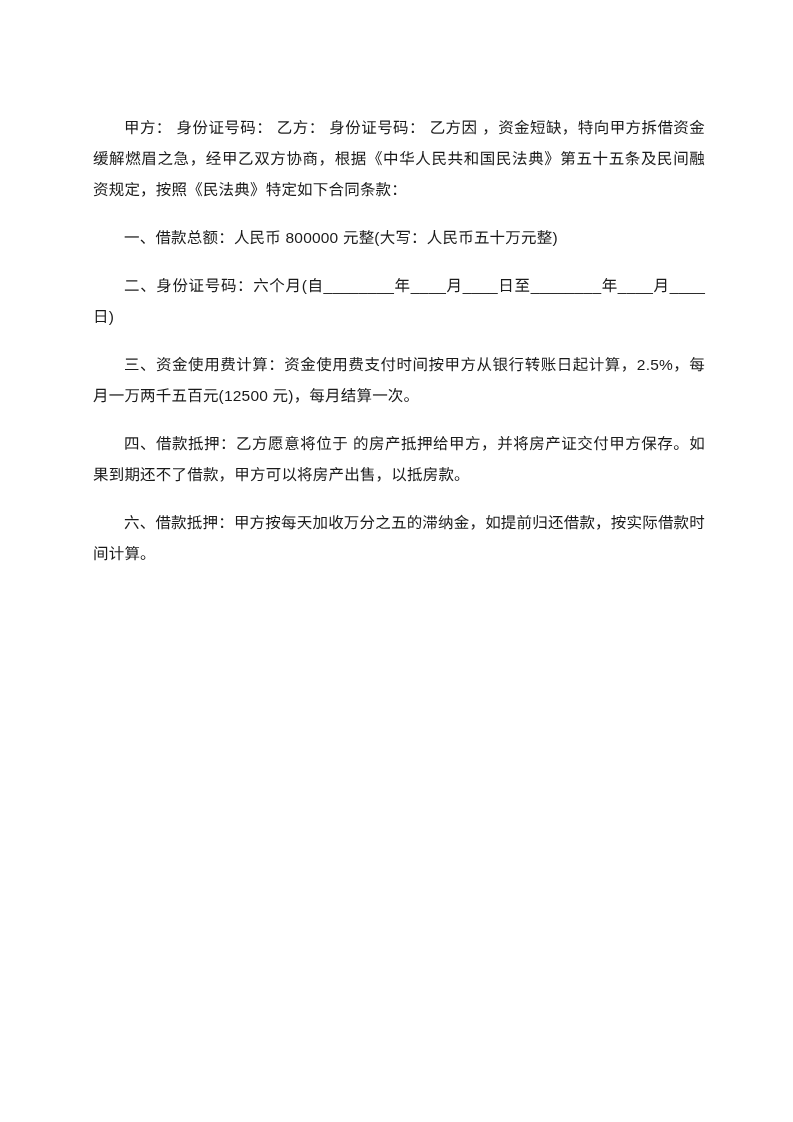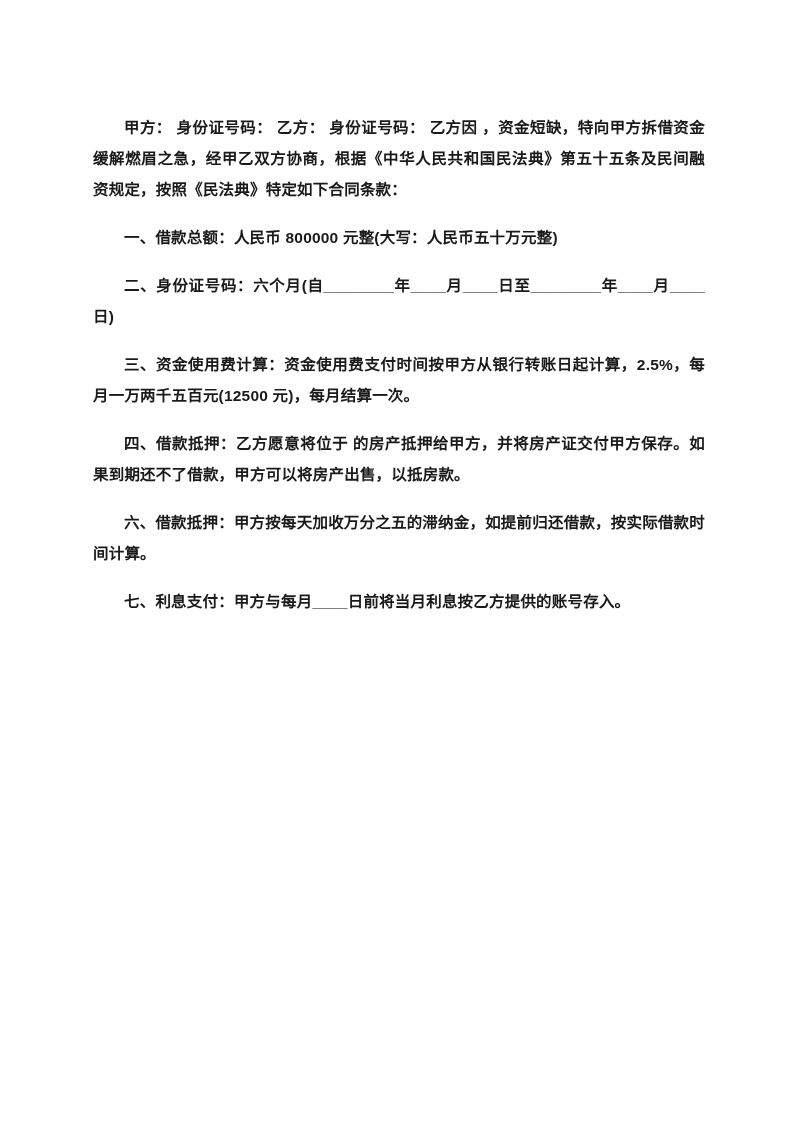--- a/index.html
+++ b/index.html
@@ -31,21 +31,21 @@
     width: 612px;
   }
   .para {
     font-size: 15.5px;
     line-height: 31px;
     text-align: justify;
     text-justify: inter-ideograph;
     margin: 0 0 17px 0;
     text-indent: 2em;
     letter-spacing: 0.2px;
-    font-weight: 700;
+    font-weight: 400;
     color: #1a1a1a;
   }
 </style>
 </head>
 <body>
 
 <div class="page">
   <div class="content">
 
     <p class="para">甲方： 身份证号码： 乙方： 身份证号码： 乙方因 ，资金短缺，特向甲方拆借资金缓解燃眉之急，经甲乙双方协商，根据《中华人民共和国民法典》第五十五条及民间融资规定，按照《民法典》特定如下合同条款：</p>
@@ -54,19 +54,18 @@
 
     <p class="para">二、身份证号码：六个月(自________年____月____日至________年____月____日)</p>
 
     <p class="para">三、资金使用费计算：资金使用费支付时间按甲方从银行转账日起计算，2.5%，每月一万两千五百元(12500 元)，每月结算一次。</p>
 
     <p class="para">四、借款抵押：乙方愿意将位于 的房产抵押给甲方，并将房产证交付甲方保存。如果到期还不了借款，甲方可以将房产出售，以抵房款。</p>
 
 
     <p class="para">六、借款抵押：甲方按每天加收万分之五的滞纳金，如提前归还借款，按实际借款时间计算。</p>
 
-    <p class="para">七、利息支付：甲方与每月____日前将当月利息按乙方提供的账号存入。</p>
 
 
 
 
   </div>
 </div>
 
 </body></html>

